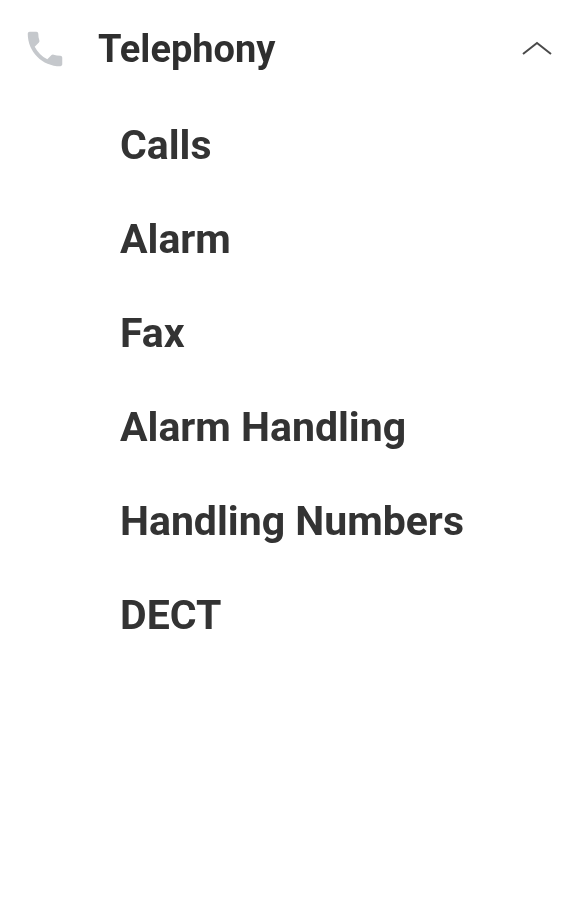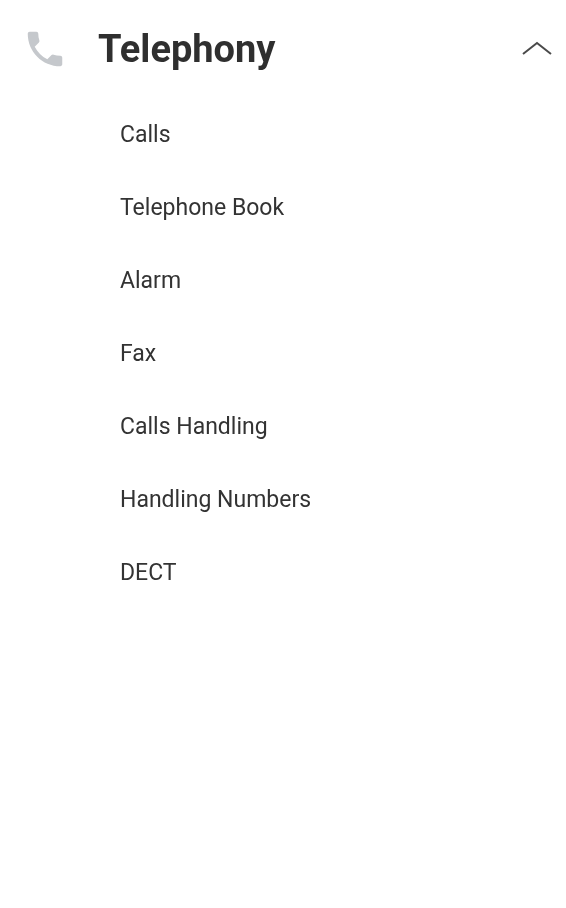--- a/index.html
+++ b/index.html
@@ -53,22 +53,22 @@
       height: 20px;
       stroke: #4a4a4a;
       stroke-width: 2;
       fill: none;
     }
     .nav-items {
       list-style: none;
     }
     .nav-item {
       padding: 23px 0 23px 120px;
-      font-size: 23px;
-      font-weight: 400;
+      font-size: 41px;
+      font-weight: 700;
       color: #333333;
       cursor: pointer;
     }
     .nav-item.active {
       background: #1e90ea;
       color: #ffffff;
     }
   </style>
 </head>
 <body>
@@ -82,19 +82,18 @@
   <span class="nav-title">Telephony</span>
   <span class="chevron">
     <svg viewBox="0 0 34 20">
       <polyline points="3,15 17,4 31,15"></polyline>
     </svg>
   </span>
 </div>
 
 <ul class="nav-items">
   <li class="nav-item">Calls</li>
-  <li class="nav-item">Telephone Book</li>
   <li class="nav-item">Alarm</li>
   <li class="nav-item">Fax</li>
-  <li class="nav-item">Calls Handling</li>
+  <li class="nav-item">Alarm Handling</li>
   <li class="nav-item">Handling Numbers</li>
   <li class="nav-item">DECT</li>
 </ul>
 
 </body></html>

